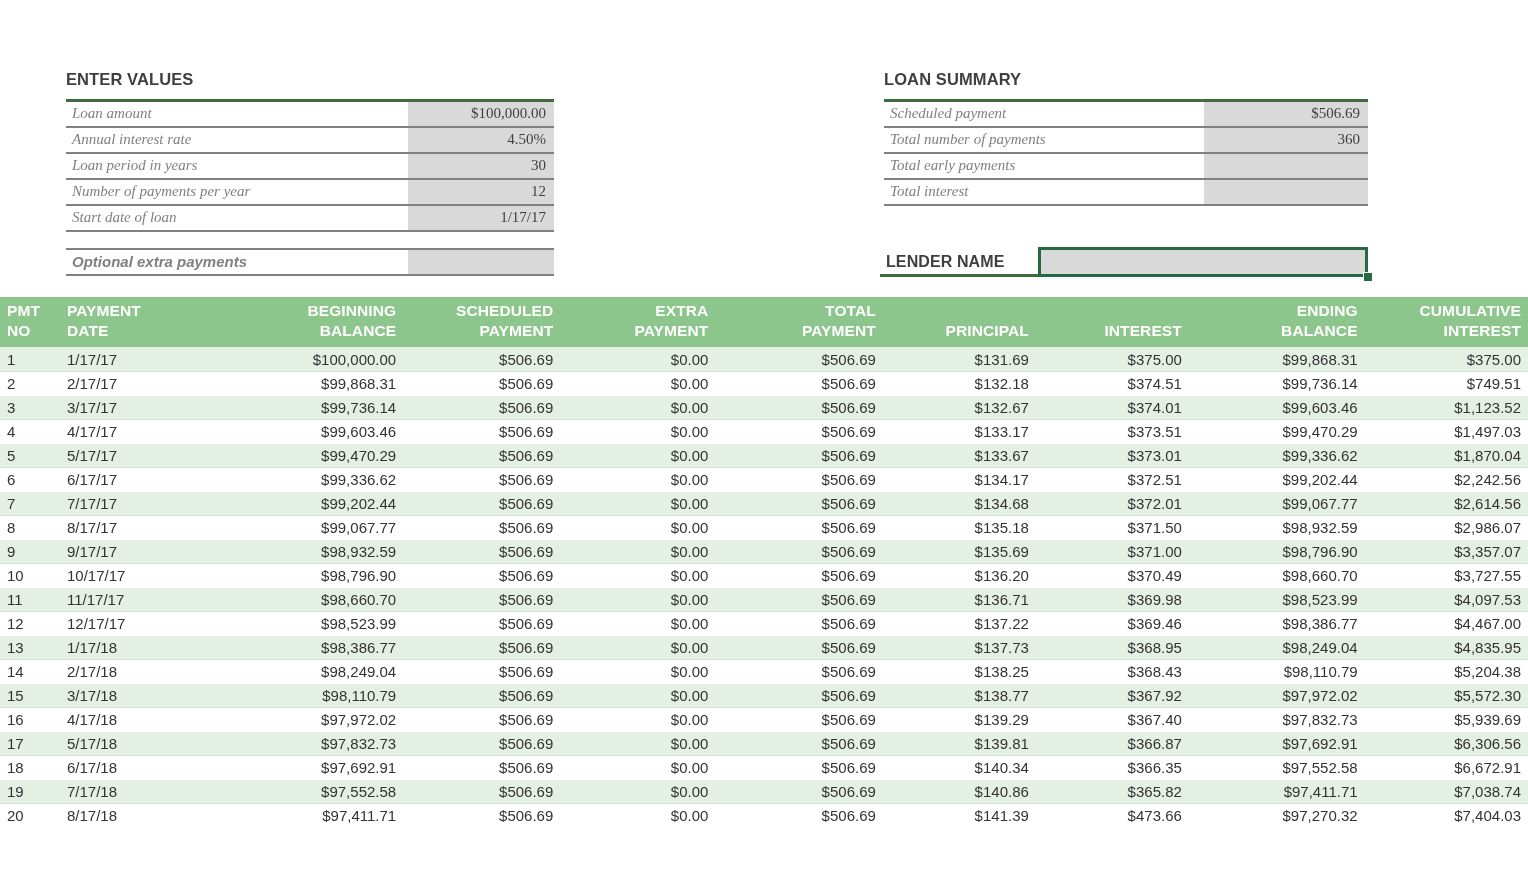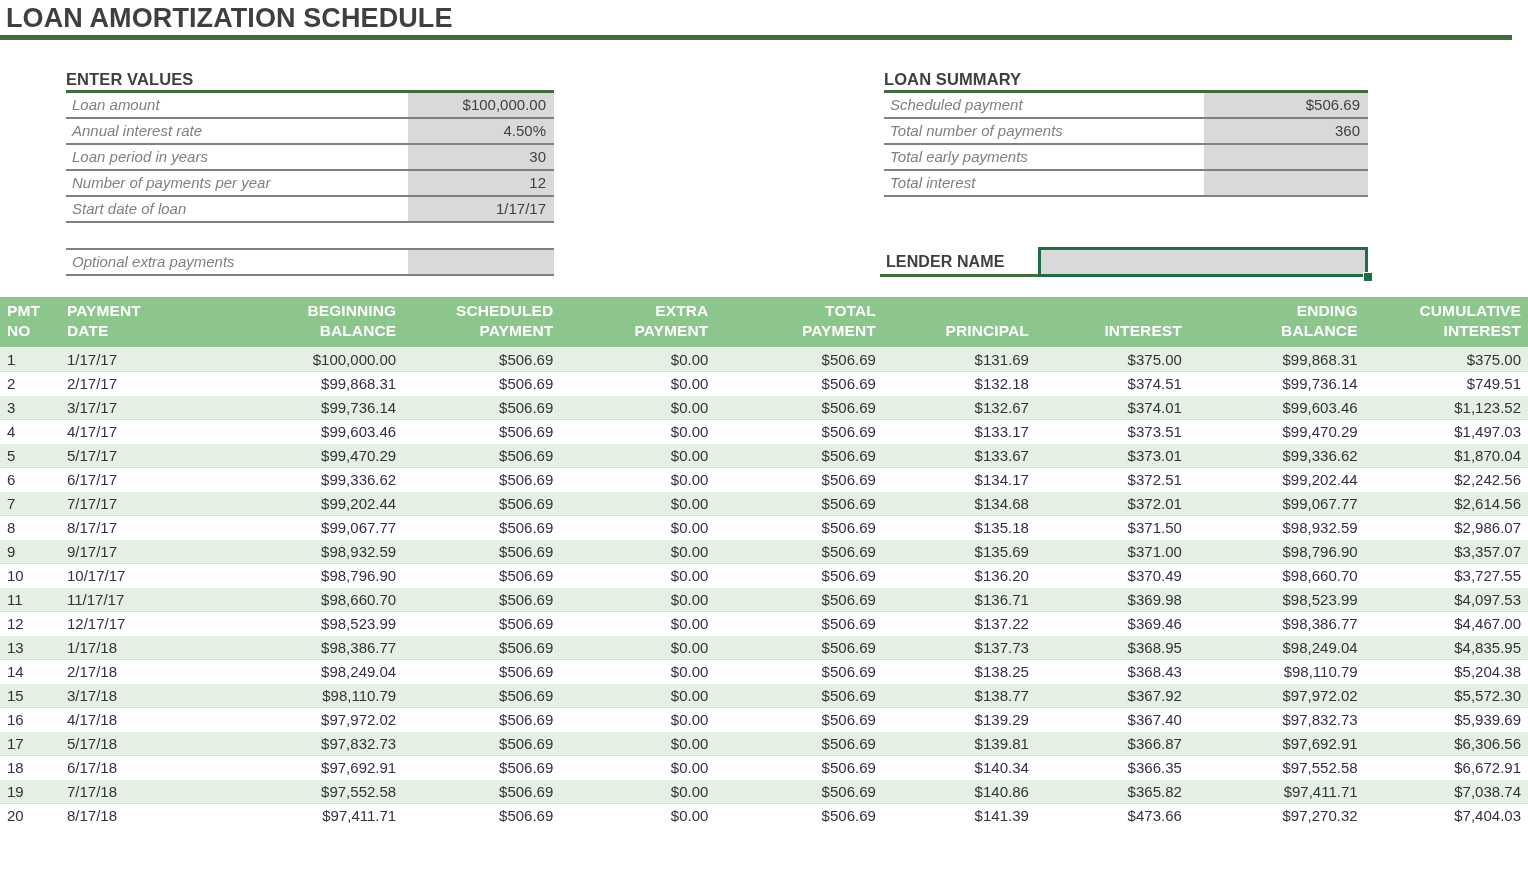--- a/index.html
+++ b/index.html
@@ -44,30 +44,30 @@
   
   .panel { position: absolute; }
   #enter-values-panel { left: 66px;  top: 68px;  width: 488px; }
   #loan-summary-panel { left: 884px; top: 68px;  width: 484px; }
 
   .panel-heading {
     font-size: 16.5px;
     font-weight: bold;
     color: #3f3f3f;
     line-height: 22px;
-    padding-bottom: 0;
+    padding-bottom: 9px;
     letter-spacing: 0.1px;
   }
   .panel-table {
     width: 100%;
     border-collapse: collapse;
     table-layout: fixed;
     border-top: 3px solid #3f6b3f;
   }
-  .panel-table tr { height: 26px; }
+  .panel-table tr { height: 26px; font-family: Liberation Serif, serif; }
   .panel-table td {
     font-size: 15px;
     line-height: 19px;
     border-bottom: 2px solid #808080;
     padding: 2px 6px 3px 6px;
     vertical-align: middle;
     height: 26px;
   }
   td.pl-label {
     font-style: italic;
@@ -90,20 +90,21 @@
     position: absolute;
     left: 66px;
     top: 248px;
     width: 488px;
   }
   #extra-payments-table {
     width: 100%;
     border-collapse: collapse;
     table-layout: fixed;
     border-top: 2px solid #808080;
+    font-weight: bold;
   }
   #extra-payments-table td {
     font-size: 15px;
     line-height: 19px;
     border-bottom: 2px solid #808080;
     padding: 2px 6px 3px 6px;
     height: 26px;
     vertical-align: middle;
   }
 
@@ -199,24 +200,20 @@
   .w-princ   { width: 148px; }
   .w-int     { width: 148px; }
   .w-endbal  { width: 170px; }
   .w-cumint  { width: 158px; }
 </style>
 </head>
 <body>
 
 <div class="sheet">
 
-  <div id="title-block">
-    <div id="page-title">LOAN AMORTIZATION SCHEDULE</div>
-    <div id="title-rule"></div>
-  </div>
 
   <div class="panel" id="enter-values-panel">
     <div class="panel-heading">ENTER VALUES</div>
     <table class="panel-table">
       <tbody id="enter-values-body">
           <tr>
             <td class="pl-label">Loan amount</td>
             <td class="pl-value">$100,000.00</td>
           </tr>
           <tr>

